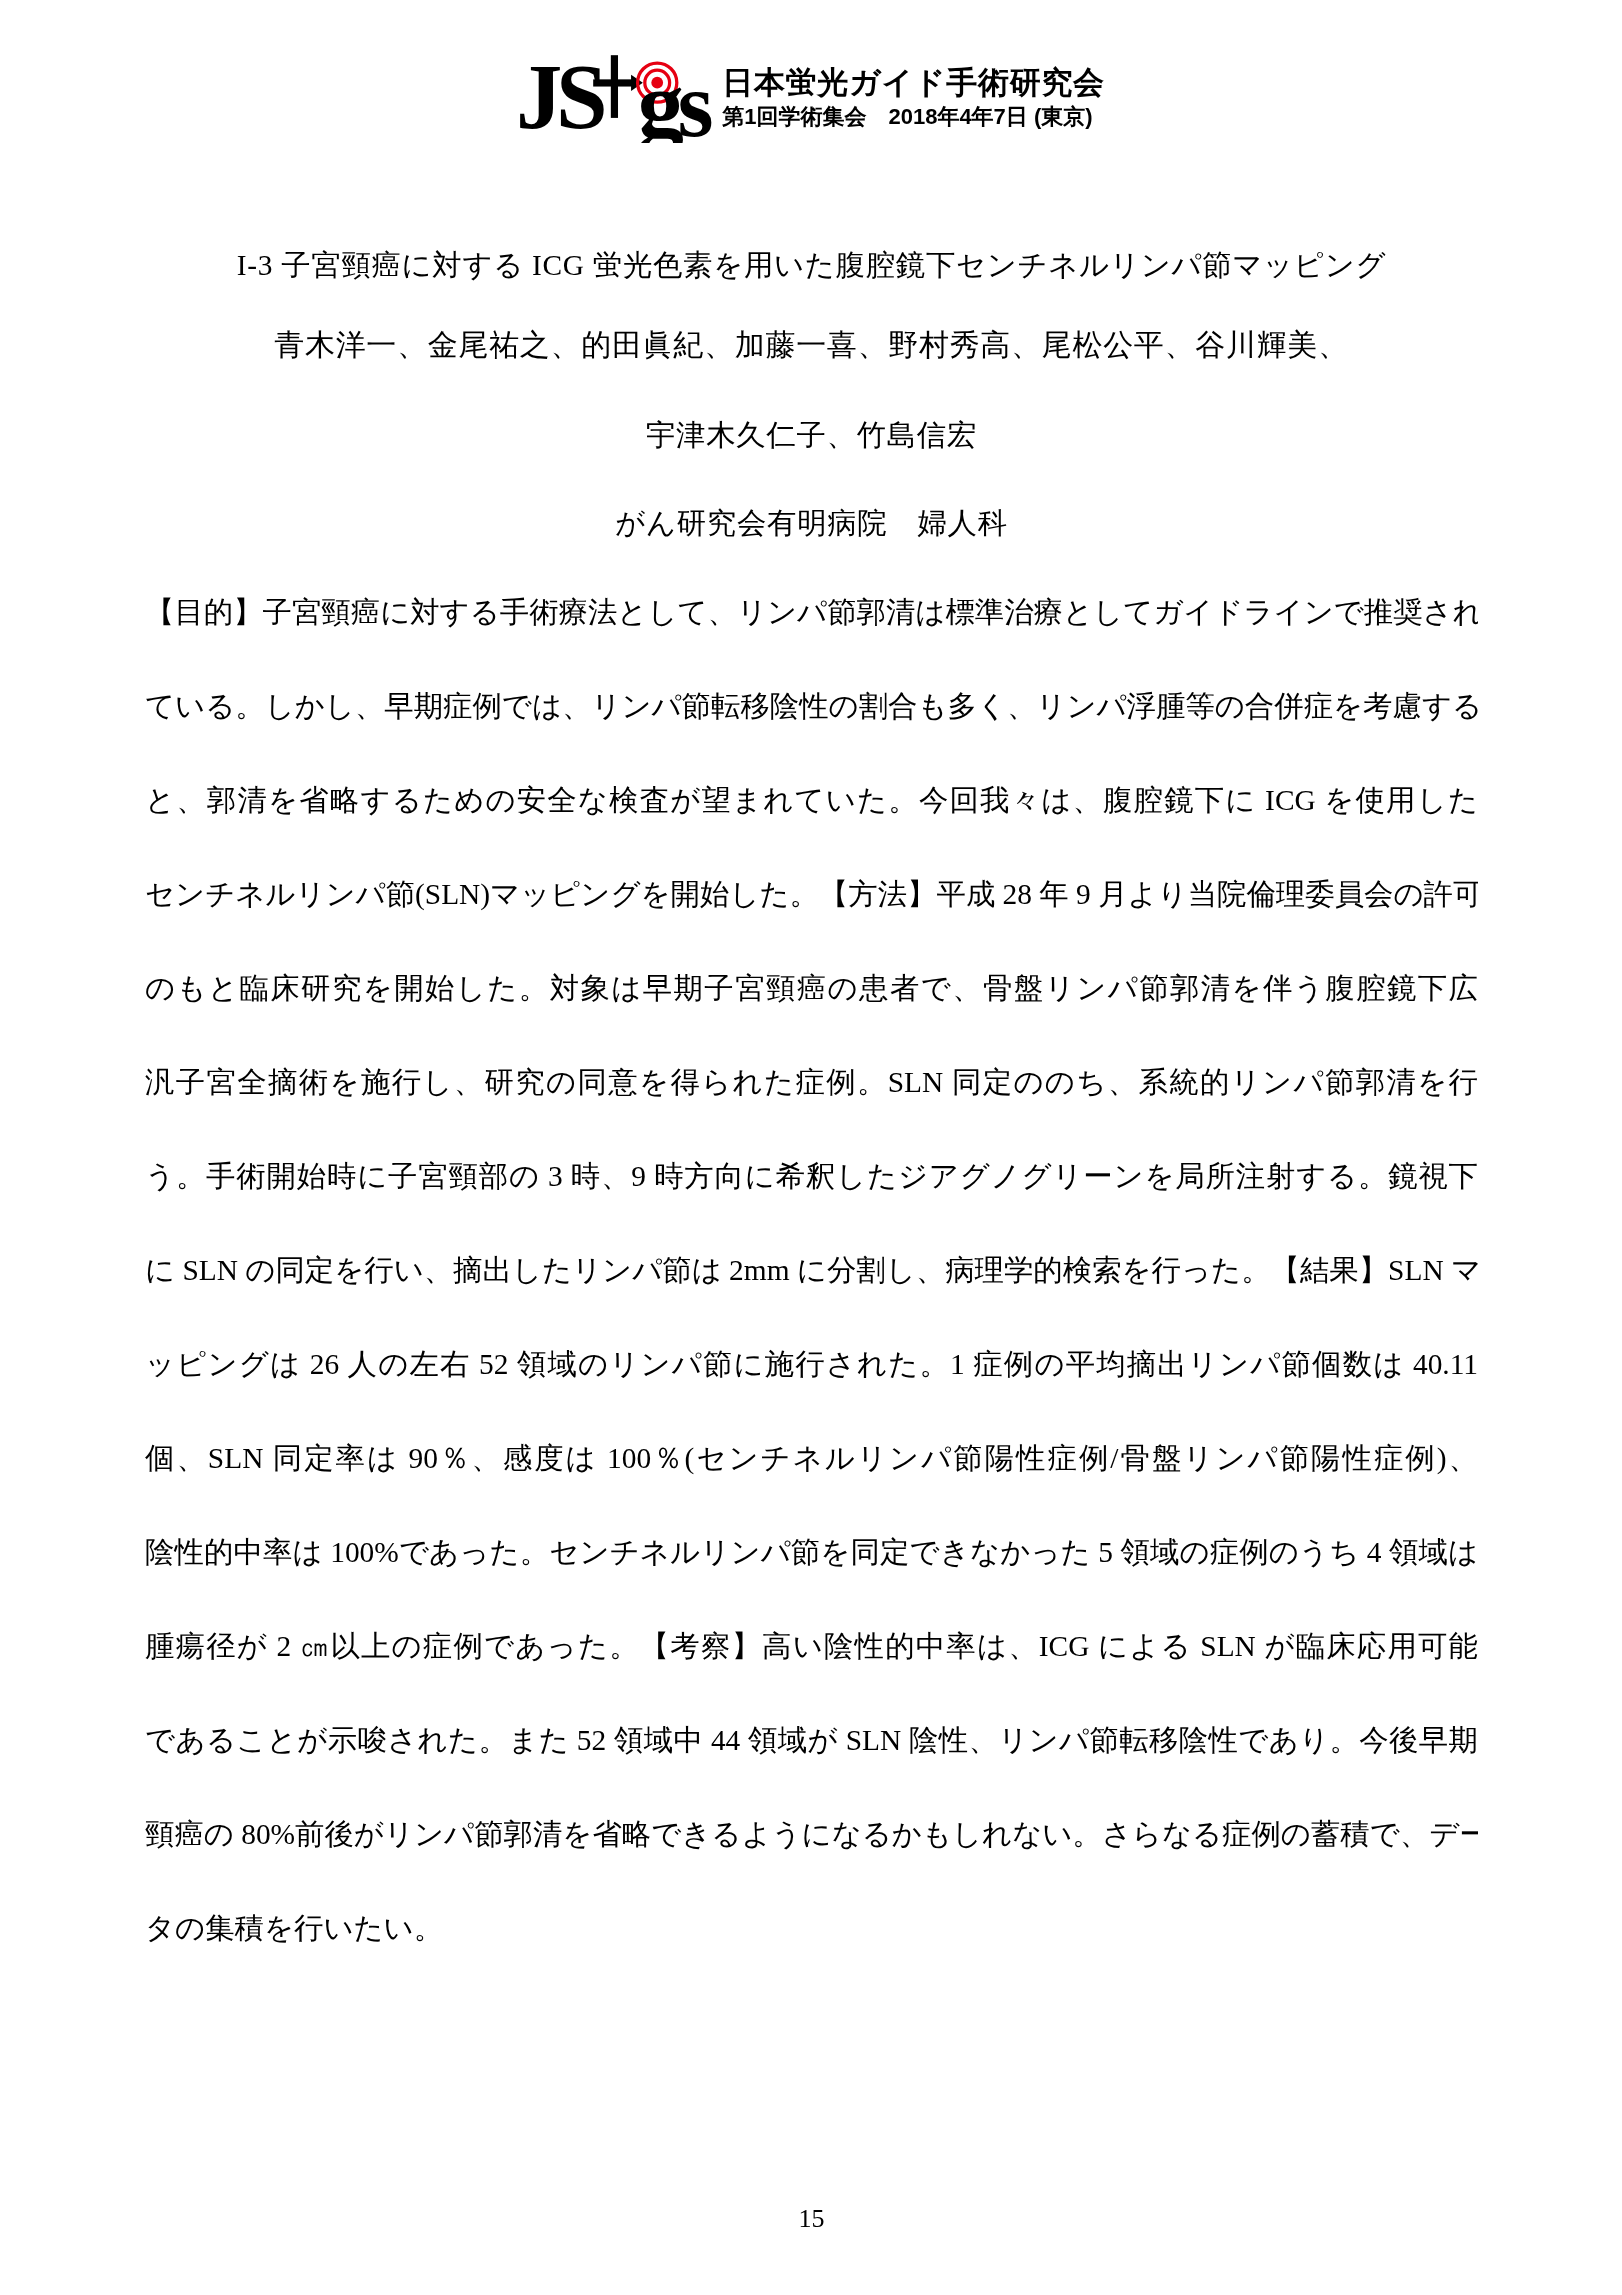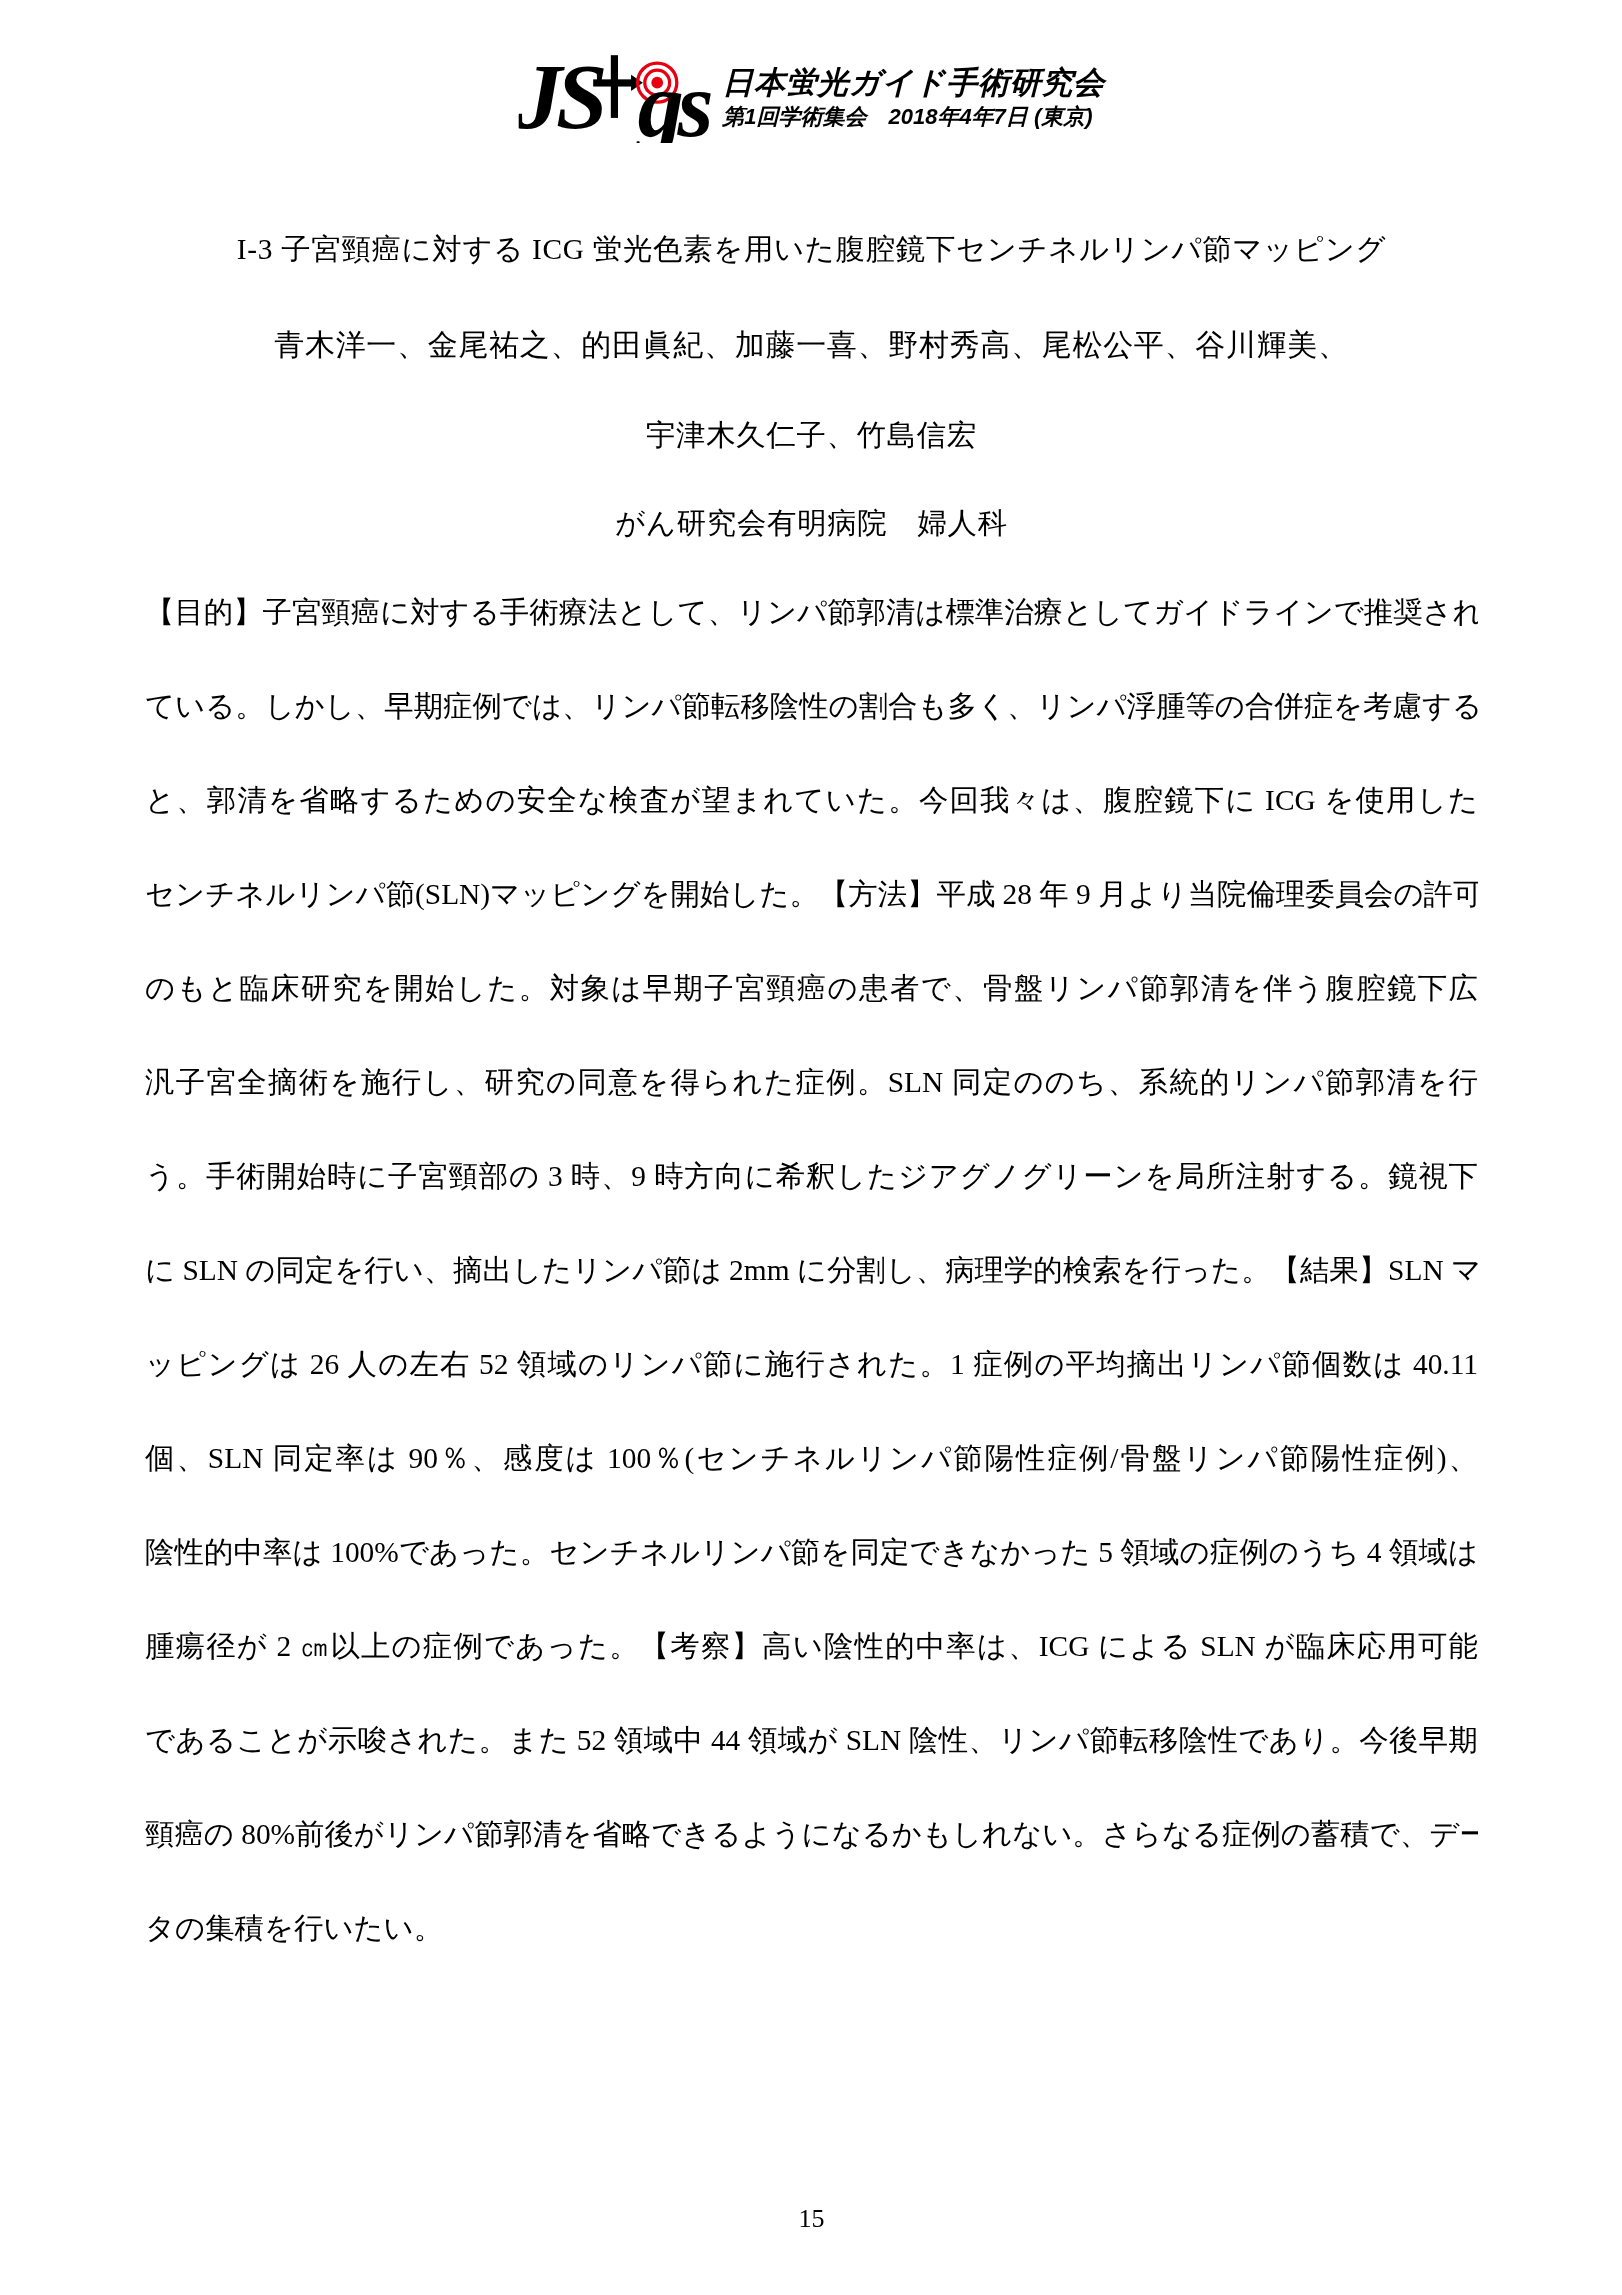--- a/index.html
+++ b/index.html
@@ -16,21 +16,20 @@
   
   .header {
     position: absolute;
     top: 51px;
     left: 50%;
     transform: translateX(-50%);
     display: flex;
     align-items: center;
     gap: 8px;
     height: 92px;
-    font-style: italic;
   }
   .logo-svg { display: block; }
   .logo-letters {
     font-family: "Liberation Serif", "DejaVu Serif", serif;
     font-weight: bold;
     font-size: 142px;
     letter-spacing: -10px;
     fill: #000000;
   }
   .header-text {
@@ -43,21 +42,21 @@
   }
   .org-name    { font-size: 31px; letter-spacing: 0.7px; }
   .meeting-info{ font-size: 22px; letter-spacing: 0px; }
 
   
   .title {
     position: absolute;
     top: 230px;
     left: 79px;
     right: 79px;
-    margin: 0;
+    margin: 16px;
     text-align: center;
     font-size: 29.4px;
     font-weight: normal;
     letter-spacing: 0.7px;
     white-space: nowrap;
   }
   .authors-1 {
     position: absolute;
     top: 325px;
     left: 79px;

